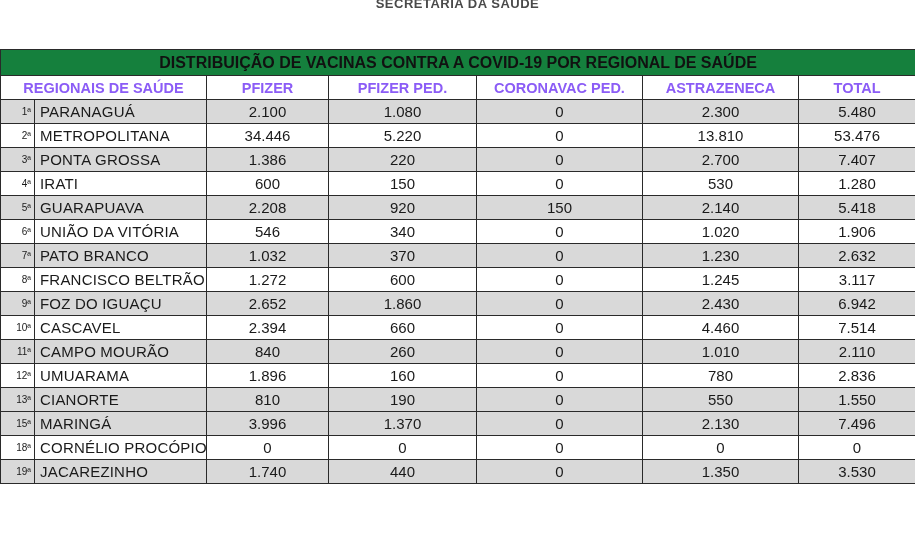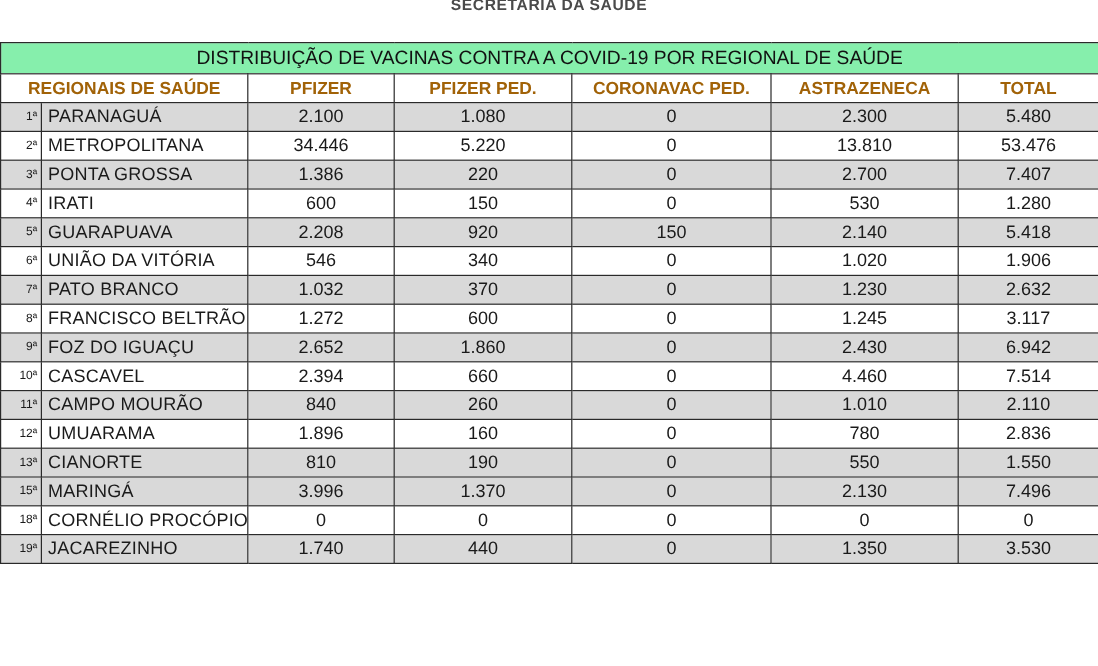--- a/index.html
+++ b/index.html
@@ -1,22 +1,22 @@
 <!DOCTYPE html>
 <html><head>
 <meta charset="utf-8">
 <style>
   html, body { margin:0; padding:0; }
   body { width:915px; height:555px; overflow:hidden; background:#ffffff; font-family:"Liberation Sans", sans-serif; color:#1a1a1a; }
-  .topbar { position:relative; height:35px; background:#ffffff; }
+  .topbar { position:relative; height:49px; background:#ffffff; }
   .org { position:absolute; top:-4px; left:0; width:915px; text-align:center; font-size:13px; letter-spacing:0.5px; color:#4a4a4a; font-weight:bold; }
   table { border-collapse:collapse; width:915px; table-layout:fixed; }
   td, th { border:1.5px solid #2a2a2a; padding:0; height:23px; font-size:15px; text-align:center; white-space:nowrap; overflow:hidden; }
-  .title { background:#86efac; font-weight:normal; font-size:16px; height:25px; color:#111; }
-  .hdr th { background:#ffffff; font-weight:bold; font-size:14.5px; height:23px; color:#a16207; }
+  .title { background:#15803d; font-weight:bold; font-size:16px; height:25px; color:#111; }
+  .hdr th { background:#ffffff; font-weight:bold; font-size:14.5px; height:23px; color:#8b5cf6; }
   tr.gray td { background:#d9d9d9; }
   tr.white td { background:#ffffff; }
   td.ord { text-align:right; padding-right:3px; font-size:10px; }
   td.name { text-align:left; padding-left:5px; letter-spacing:0.2px;margin-left:17px; }
 </style>
 </head>
 <body>
 
 <div class="topbar">
   <div class="org">SECRETARIA DA SAÚDE</div>

